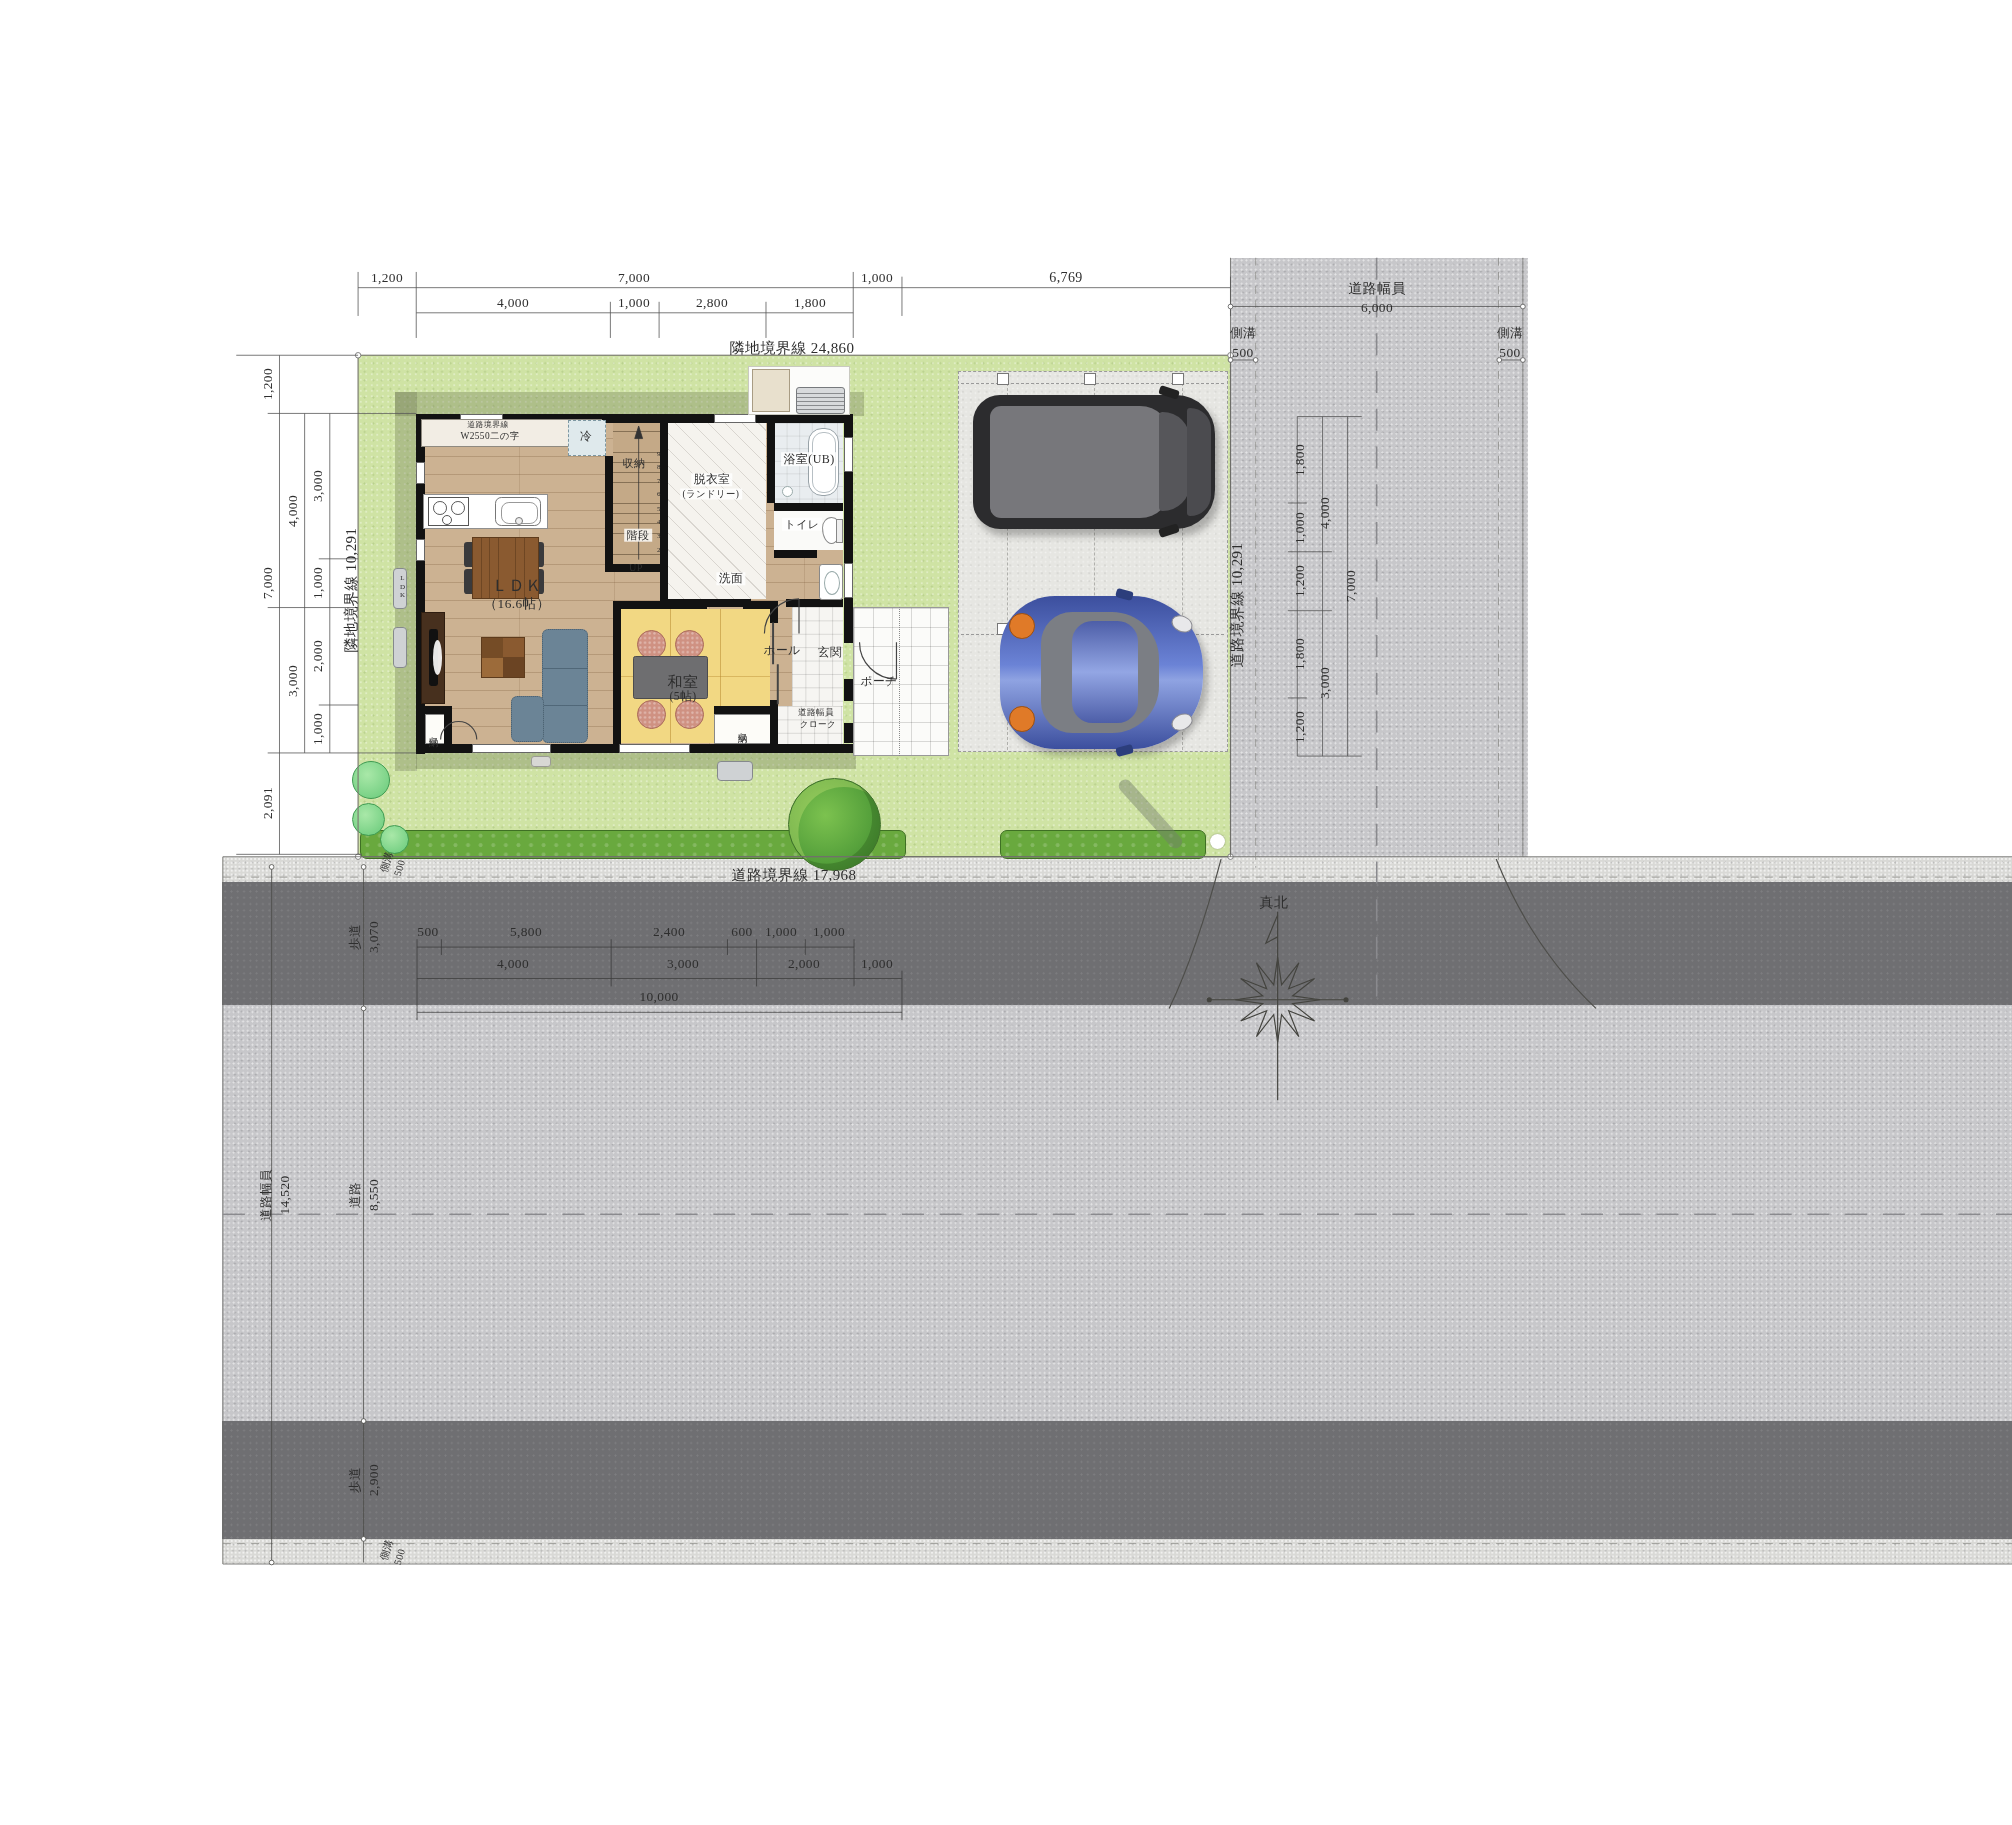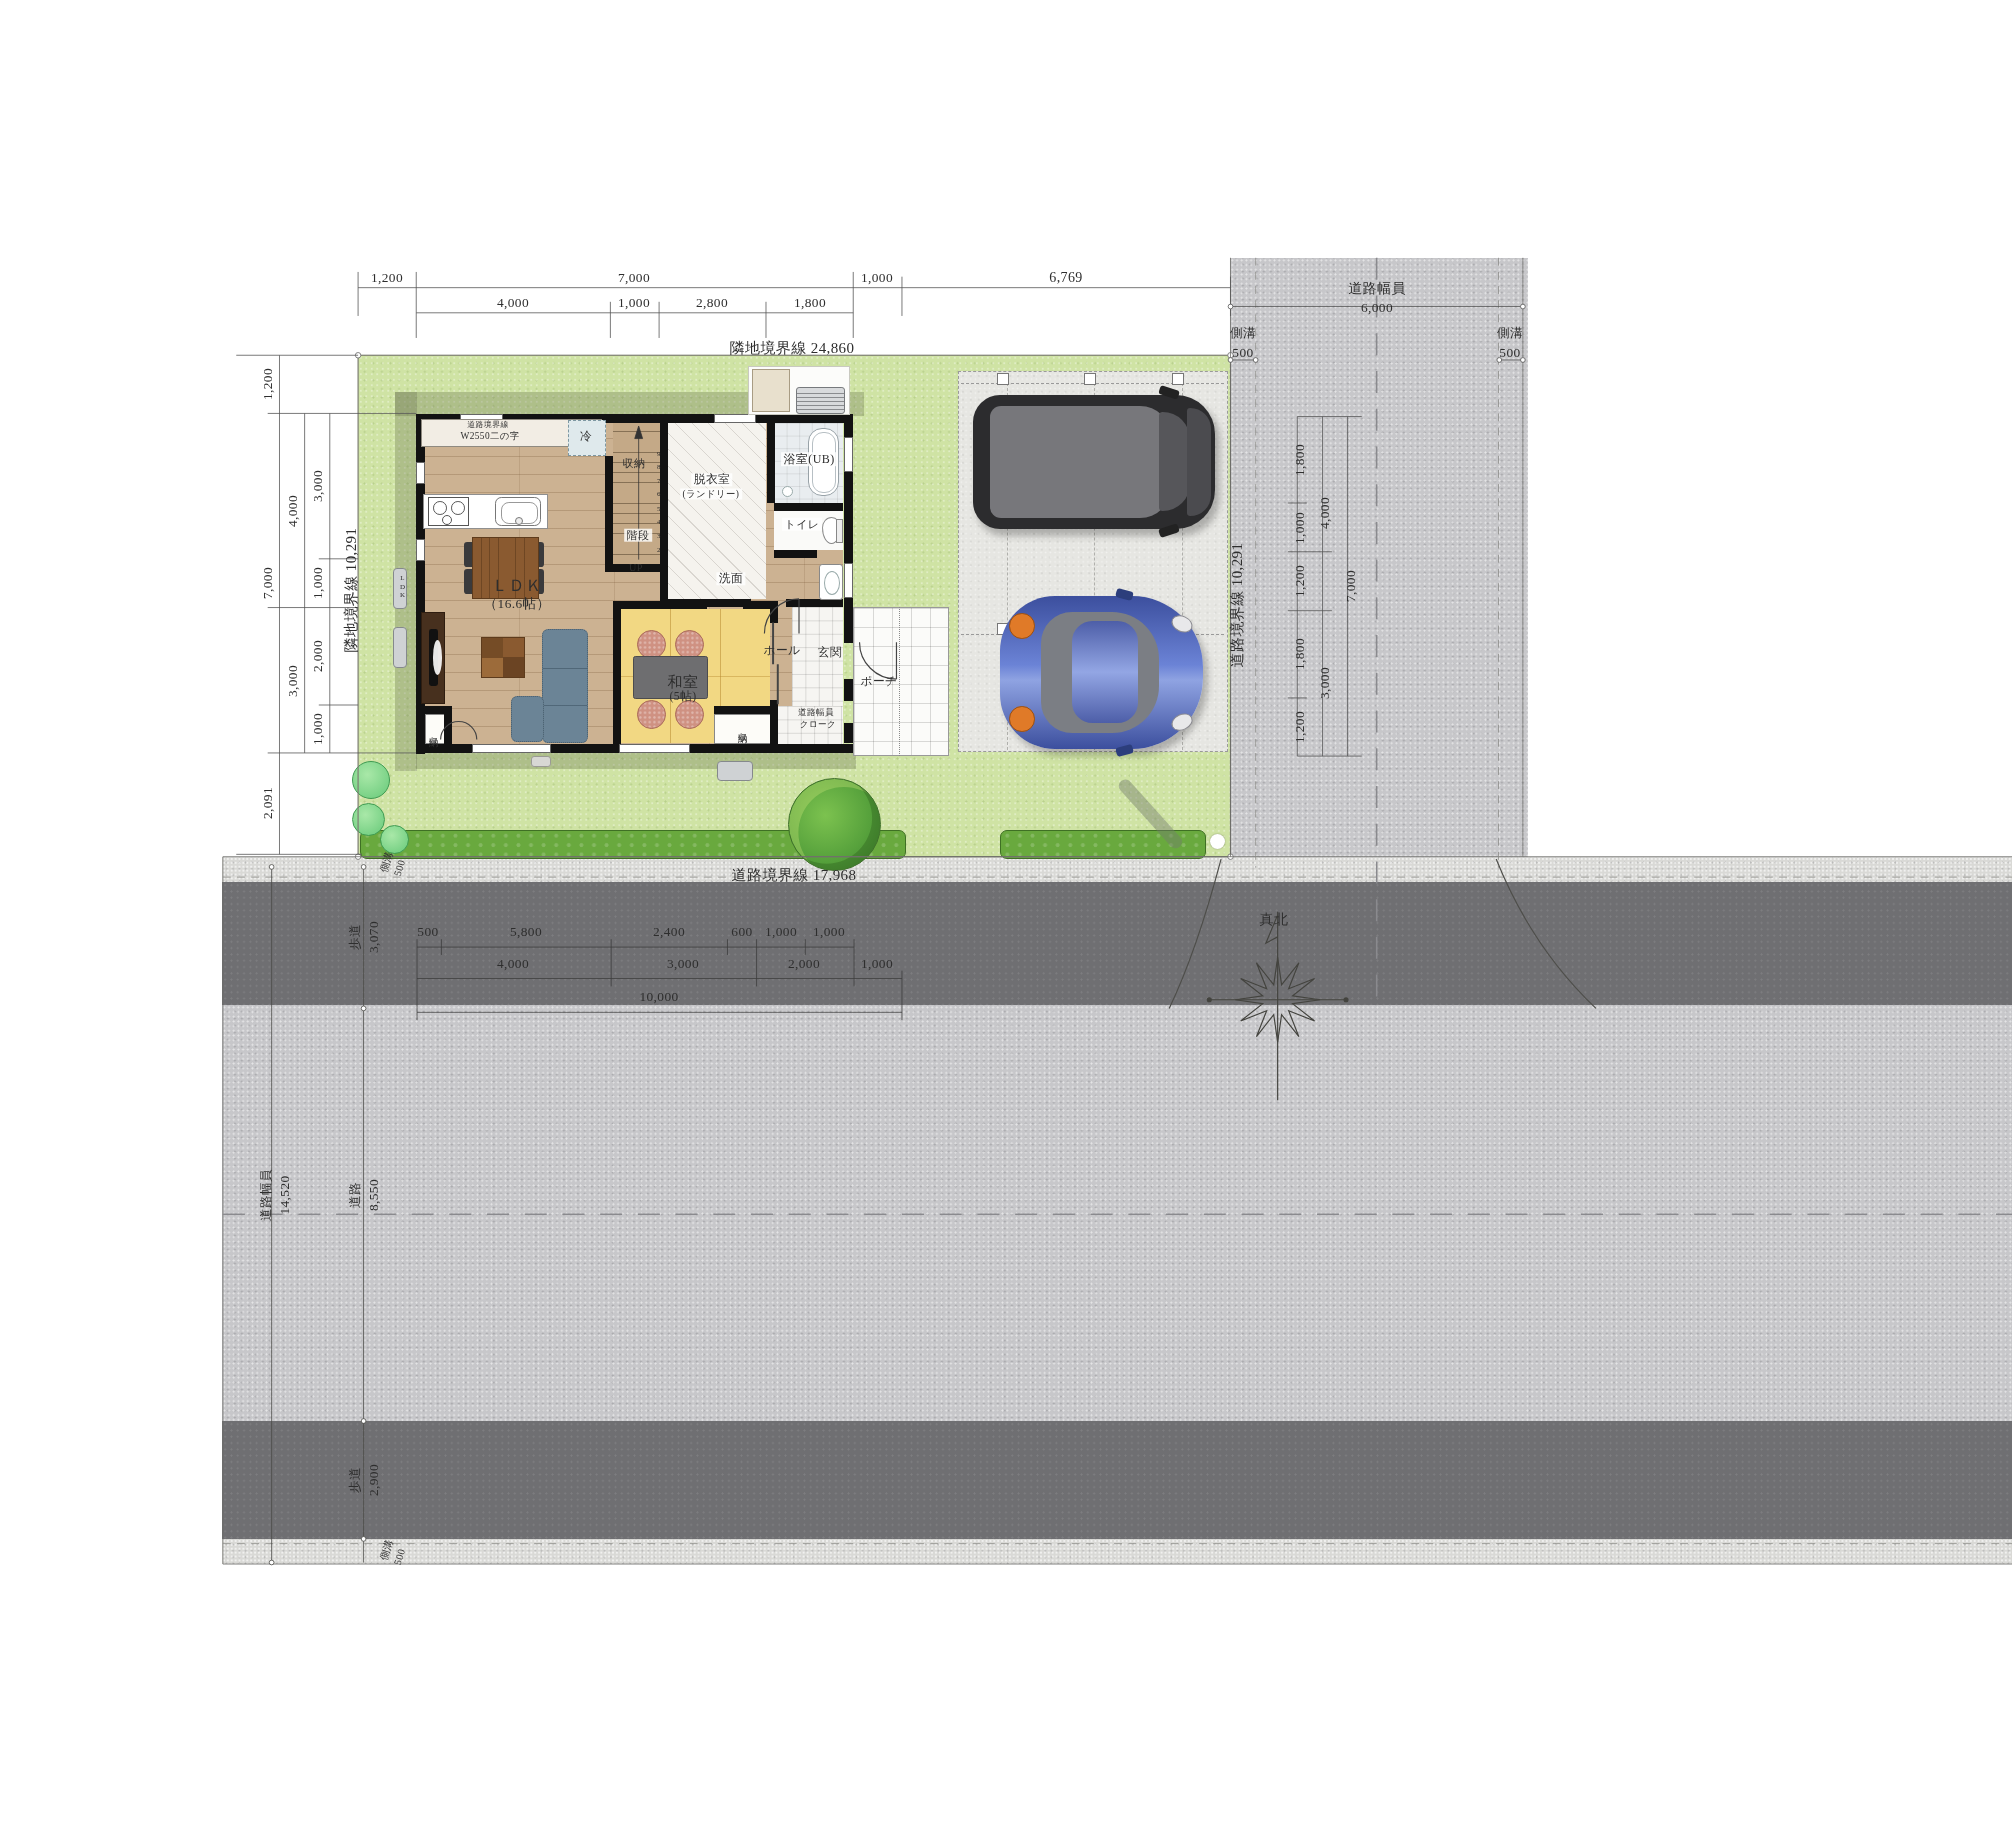--- a/index.html
+++ b/index.html
@@ -372,21 +372,21 @@
       <span class="ann" style="left: 266px; top: 1195px; font-size: 12.6px; transform: translate(-50%, -50%) rotate(-90deg);">道路幅員</span>
       <span class="ann" style="left: 285px; top: 1195px; font-size: 13.4px; transform: translate(-50%, -50%) rotate(-90deg);">14,520</span>
       <span class="ann" style="left: 355px; top: 1195px; font-size: 12.6px; transform: translate(-50%, -50%) rotate(-90deg);">道路</span>
       <span class="ann" style="left: 374px; top: 1195px; font-size: 13.4px; transform: translate(-50%, -50%) rotate(-90deg);">8,550</span>
       <span class="ann" style="left: 355px; top: 1480px; font-size: 12.6px; transform: translate(-50%, -50%) rotate(-90deg);">歩道</span>
       <span class="ann" style="left: 374px; top: 1480px; font-size: 13.4px; transform: translate(-50%, -50%) rotate(-90deg);">2,900</span>
       <span class="ann" style="left: 387px; top: 862px; font-size: 10.2px; transform: translate(-50%, -50%) rotate(-72deg);">側溝</span>
       <span class="ann" style="left: 400px; top: 868px; font-size: 10.2px; transform: translate(-50%, -50%) rotate(-72deg);">500</span>
       <span class="ann" style="left: 387px; top: 1550px; font-size: 10.2px; transform: translate(-50%, -50%) rotate(-72deg);">側溝</span>
       <span class="ann" style="left: 400px; top: 1557px; font-size: 10.2px; transform: translate(-50%, -50%) rotate(-72deg);">500</span>
-      <span class="ann" style="left: 1274px; top: 903px; font-size: 14px; margin-top: 17px;">真北</span>
+      <span class="ann" style="left: 1274px; top: 903px; font-size: 14px;">真北</span>
       <span class="ann" style="left: 517px; top: 586px; font-size: 16.5px;">ＬＤＫ</span>
       <span class="ann" style="left: 517px; top: 604px; font-size: 13.4px;">（16.6帖）</span>
       <span class="ann" style="left: 683px; top: 682px; font-size: 15px;">和室</span>
       <span class="ann" style="left: 683px; top: 697px; font-size: 11.8px;">(5帖)</span>
       <span class="ann bgw" style="left: 809px; top: 459px; font-size: 12px;">浴室(UB)</span>
       <span class="ann bgw" style="left: 712px; top: 480px; font-size: 11.8px;">脱衣室</span>
       <span class="ann bgw" style="left: 711px; top: 494px; font-size: 9.4px;">(ランドリー)</span>
       <span class="ann bgw" style="left: 802px; top: 524px; font-size: 11px;">トイレ</span>
       <span class="ann bgw" style="left: 731px; top: 579px; font-size: 11.8px;">洗面</span>
       <span class="ann" style="left: 782px; top: 651px; font-size: 11.8px;">ホール</span>

